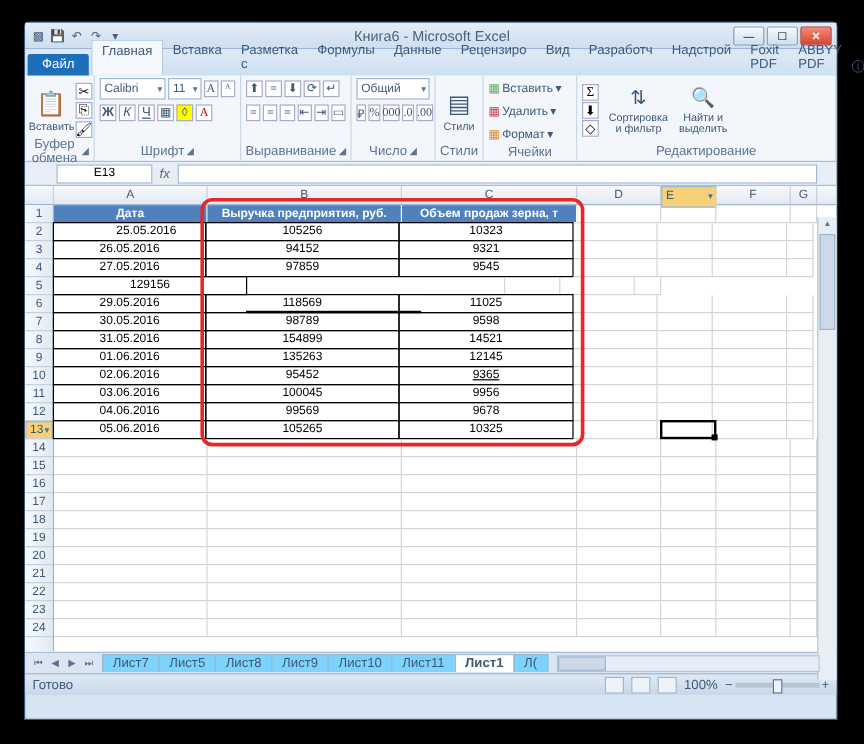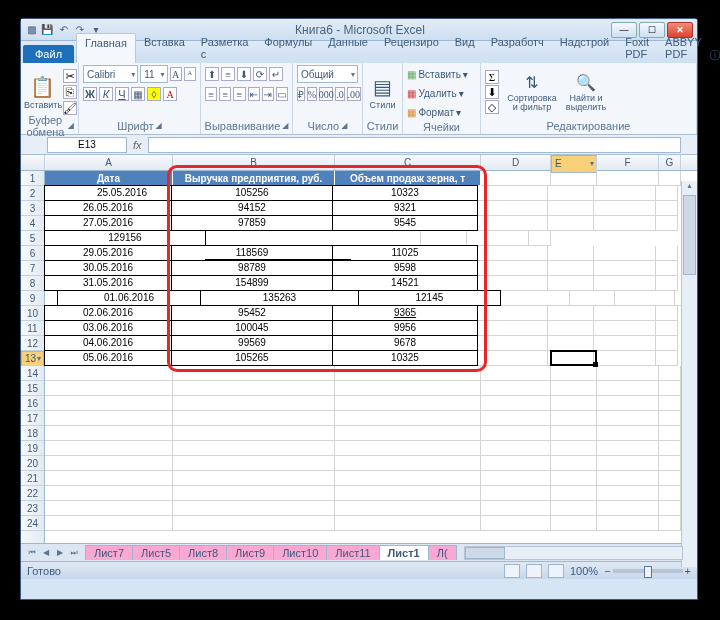--- a/index.html
+++ b/index.html
@@ -46,21 +46,21 @@
 .row{display:flex;height:15px}
 .cell{border-right:1px solid #d4d4d4;border-bottom:1px solid #d4d4d4;font-size:10px;line-height:15px;text-align:center;overflow:hidden;white-space:nowrap}
 .dhdr{background:#4f81bd;color:#fff;font-weight:bold;border-right:1px solid #fff;border-bottom:1px solid #fff}
 .dcell{border:1px solid #000;margin:-1px 0 0 -1px;line-height:14px}
 .redbox{position:absolute;border:3px solid #e7262a;border-radius:10px;pointer-events:none}
 .selcur{position:absolute;border:2px solid #000;pointer-events:none}
 .selcur::after{content:"";position:absolute;right:-3px;bottom:-3px;width:5px;height:5px;background:#000}
 .tabs{height:18px;background:#dbe6f2;border-top:1px solid #9eb6ce;display:flex;align-items:center;font-size:10px}
 .tnav{display:flex;margin:0 4px}
 .tnav span{width:14px;height:14px;display:flex;align-items:center;justify-content:center;color:#5b7493;cursor:pointer;font-size:8px}
-.tab{padding:1px 8px;background:#f9a8d4;border:1px solid #9eb6ce;border-bottom:none;margin-right:-1px;cursor:pointer;color:#3e5a7a}
+.tab{padding:1px 8px;background:#7dd3fc;border:1px solid #9eb6ce;border-bottom:none;margin-right:-1px;cursor:pointer;color:#3e5a7a}
 .tab.act{background:#fff;font-weight:bold}
 .hscroll{flex:1;height:14px;background:#e8eef5;margin:0 14px 0 8px;border:1px solid #b5c5d6;position:relative}
 .hscroll .th{position:absolute;left:0;width:40px;top:0;bottom:0;background:#cdd9e6;border:1px solid #9eb6ce}
 .status{height:18px;background:linear-gradient(#dfe9f5,#c7d7ea);border-top:1px solid #9eb6ce;display:flex;align-items:center;padding:0 6px;color:#3e5a7a;font-size:10px}
 .status .r{margin-left:auto;display:flex;align-items:center;gap:6px}
 .vbtn{width:16px;height:14px;border:1px solid #9eb6ce;background:#eef3f9;cursor:pointer}
 .zoom{display:flex;align-items:center;gap:2px}
 .zoom .sl{width:70px;height:4px;background:#b5c5d6;position:relative}
 .zoom .sl::after{content:"";position:absolute;left:50%;top:-3px;width:6px;height:10px;background:#eef3f9;border:1px solid #5b7493;transform:translateX(-50%)}
 .vscroll{position:absolute;right:0;top:162px;width:16px;height:386px;background:#e8eef5;border-left:1px solid #b5c5d6}
@@ -359,21 +359,21 @@
         <div class="row">
           <div class="cell dcell" style="width: 128px;">31.05.2016</div>
           <div class="cell dcell" style="width: 162px;">154899</div>
           <div class="cell dcell" style="width: 146px;">14521</div>
           <div class="cell" style="width: 70px;"></div>
           <div class="cell" style="width: 46px;"></div>
           <div class="cell" style="width: 62px;"></div>
           <div class="cell" style="width: 22px;"></div>
         </div>
         <div class="row">
-          <div class="cell dcell" style="width: 147px; margin-left: 12px;">01.06.2016</div>
+          <div class="cell dcell" style="width: 128px;">01.06.2016</div>
           <div class="cell dcell" style="width: 162px;">135263</div>
           <div class="cell dcell" style="width: 146px;">12145</div>
           <div class="cell" style="width: 70px;"></div>
           <div class="cell" style="width: 46px;"></div>
           <div class="cell" style="width: 62px;"></div>
           <div class="cell" style="width: 22px;"></div>
         </div>
         <div class="row">
           <div class="cell dcell" style="width: 128px;">02.06.2016</div>
           <div class="cell dcell" style="width: 162px;">95452</div>

